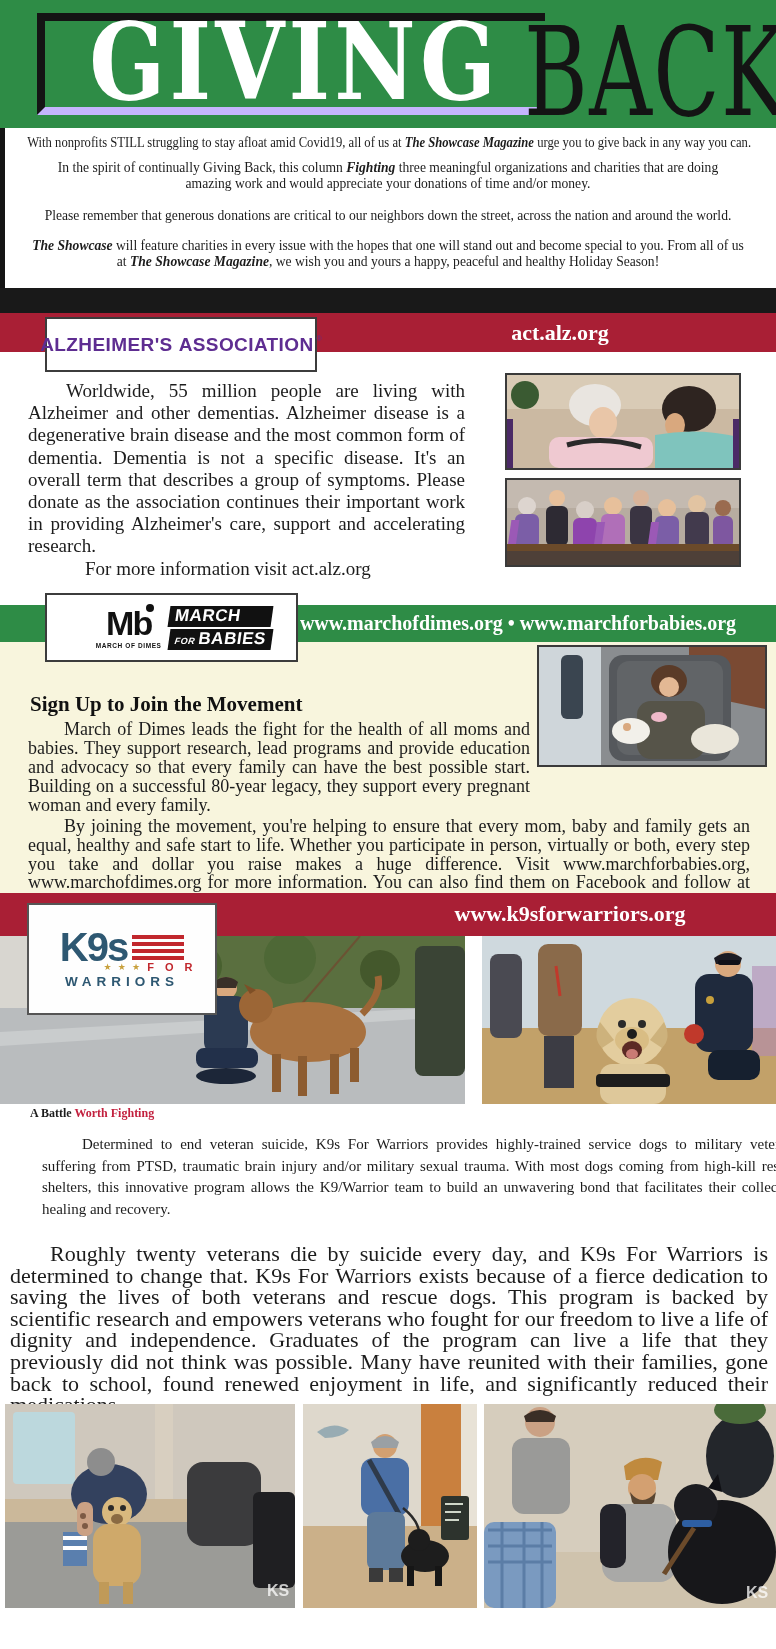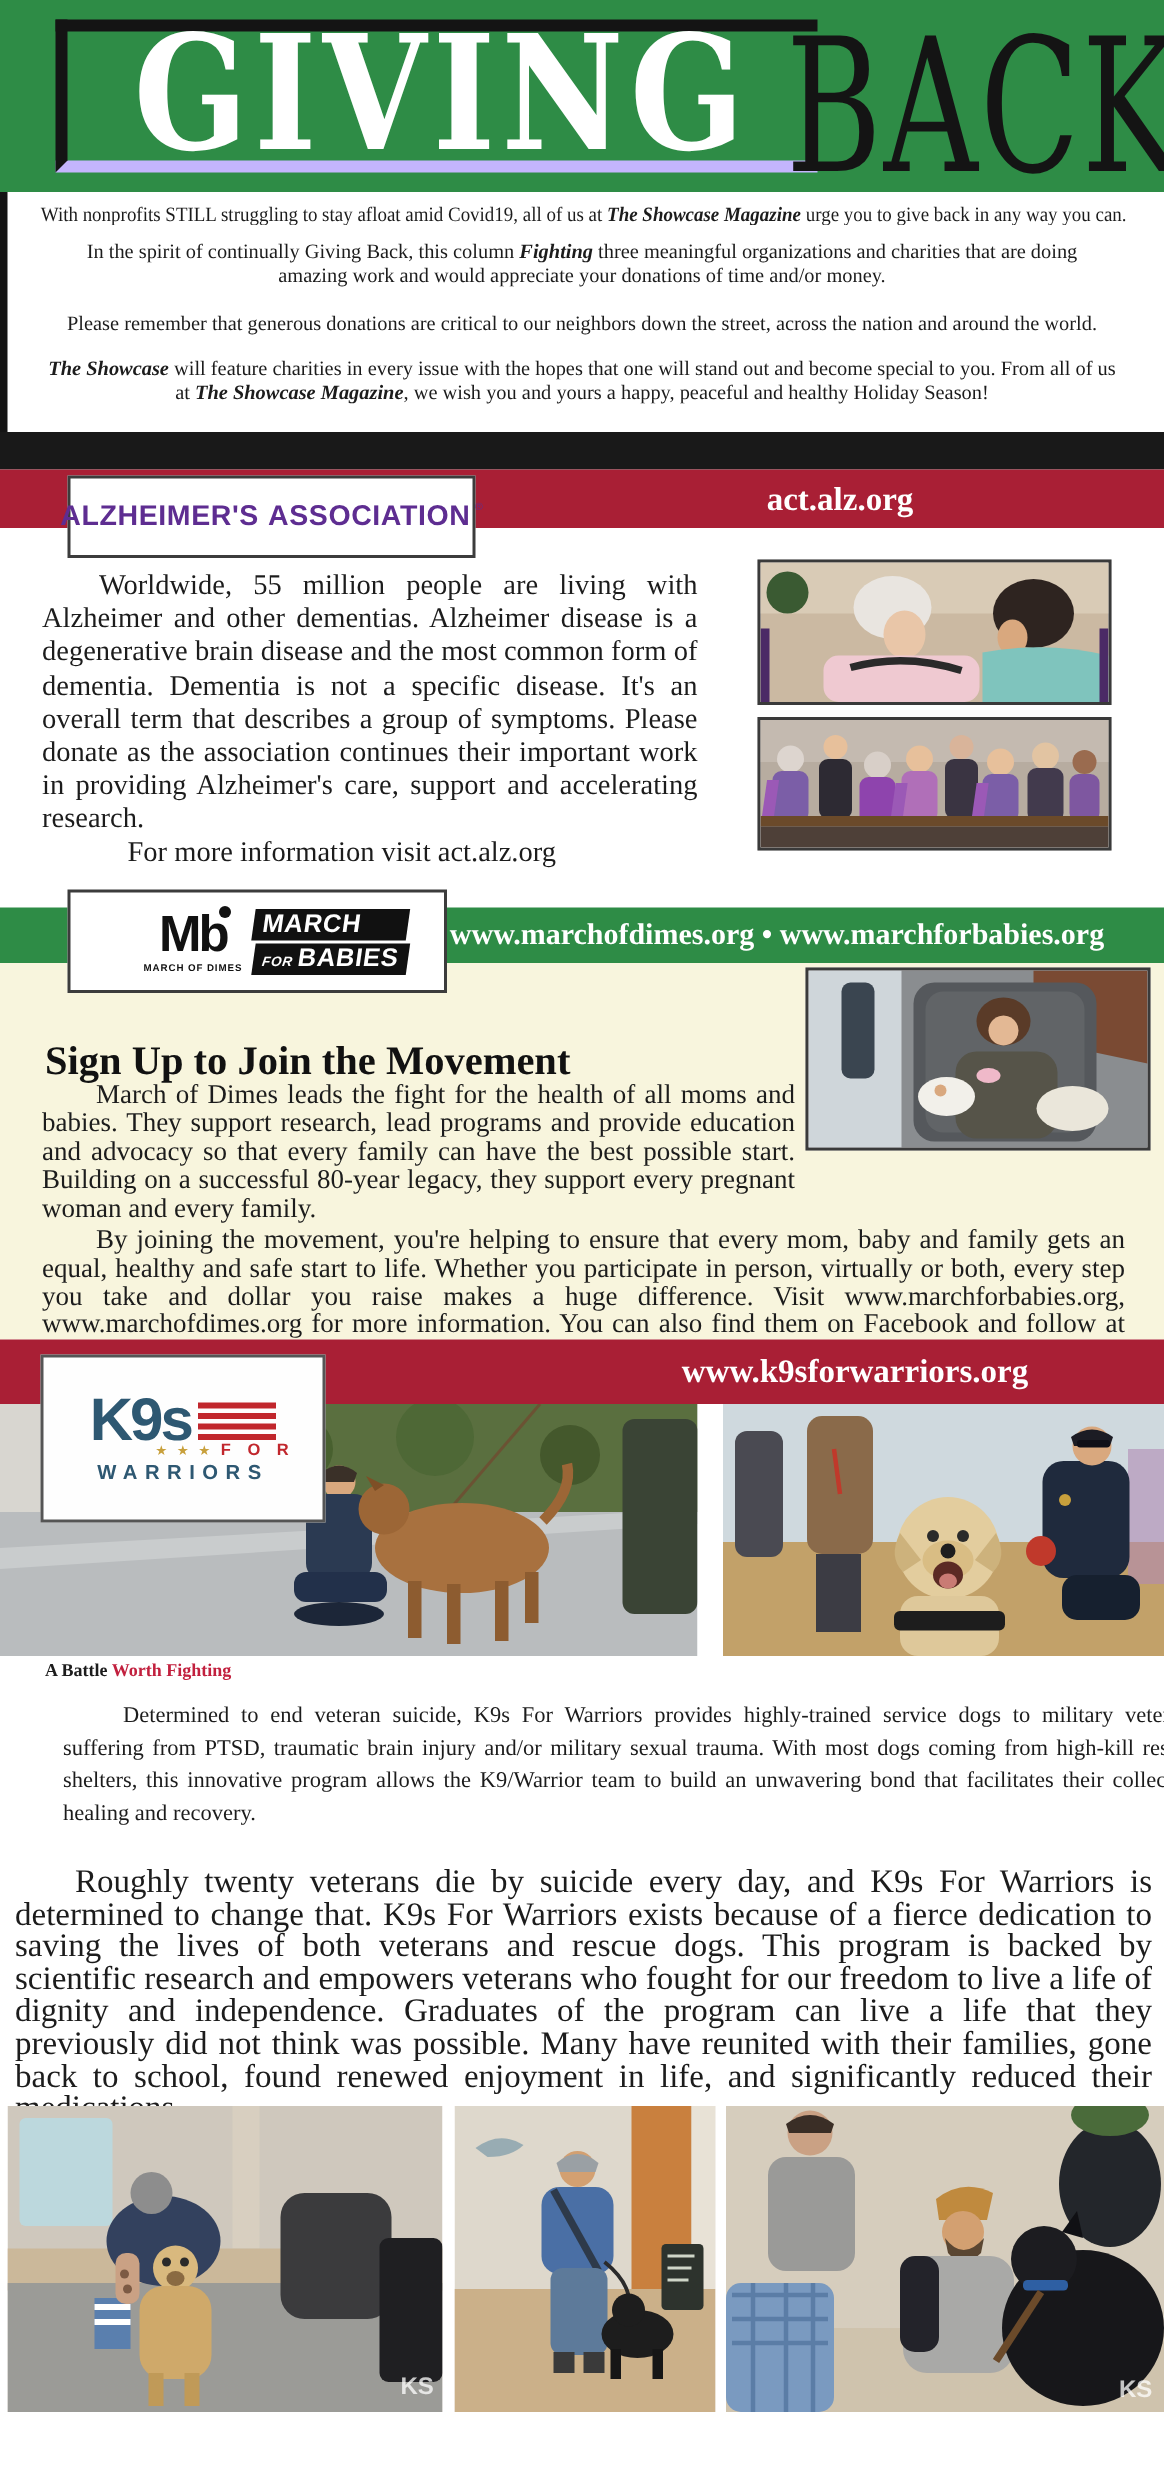--- a/index.html
+++ b/index.html
@@ -57,21 +57,21 @@
                 border:2px solid #3c3c3c;display:flex;align-items:center;justify-content:center;gap:7px;padding-left:24px;}
   .mod-monogram{font-family:"Liberation Sans",sans-serif;font-weight:bold;font-size:34px;color:#111111;
                 line-height:1;letter-spacing:-2px;position:relative;}
   .mod-dot{position:absolute;right:-3px;top:-2px;width:8px;height:8px;border-radius:50%;background:#111111;}
   .mod-sub{font-family:"Liberation Sans",sans-serif;font-size:6.5px;font-weight:bold;color:#111111;
            letter-spacing:.6px;text-align:center;margin-top:2px;}
   .mod-badges{display:flex;flex-direction:column;gap:2px;}
   .mod-badge{background:#111111;color:#ffffff;font-family:"Liberation Sans",sans-serif;font-weight:bold;
              transform:skewX(-8deg);padding:1px 6px;font-size:17px;line-height:1.1;letter-spacing:.5px;}
   .mod-badge .for-small{font-size:9px;font-style:italic;margin-right:3px;}
-  .march-heading{position:absolute;left:30px;top:692px;font-size:27px;font-weight:bold;color:#111111;}
+  .march-heading{position:absolute;left:30px;top:692px;font-size:21px;font-weight:bold;color:#111111;}
   .march-p1{position:absolute;left:28px;top:720px;width:502px;font-size:18px;line-height:19px;
             text-align:justify;text-indent:36px;}
   .march-p2{position:absolute;left:28px;top:817px;width:722px;font-size:18px;line-height:18.8px;
             text-align:justify;text-indent:36px;}
   #march-photo{left:537px;top:645px;}
 
   
   #k9-banner{top:893px;height:43px;}
   #k9-banner-url{left:440px;top:901px;width:260px;font-size:22px;}
   .k9-photos-band{position:absolute;left:0;top:936px;width:776px;height:168px;background:#ffffff;}

